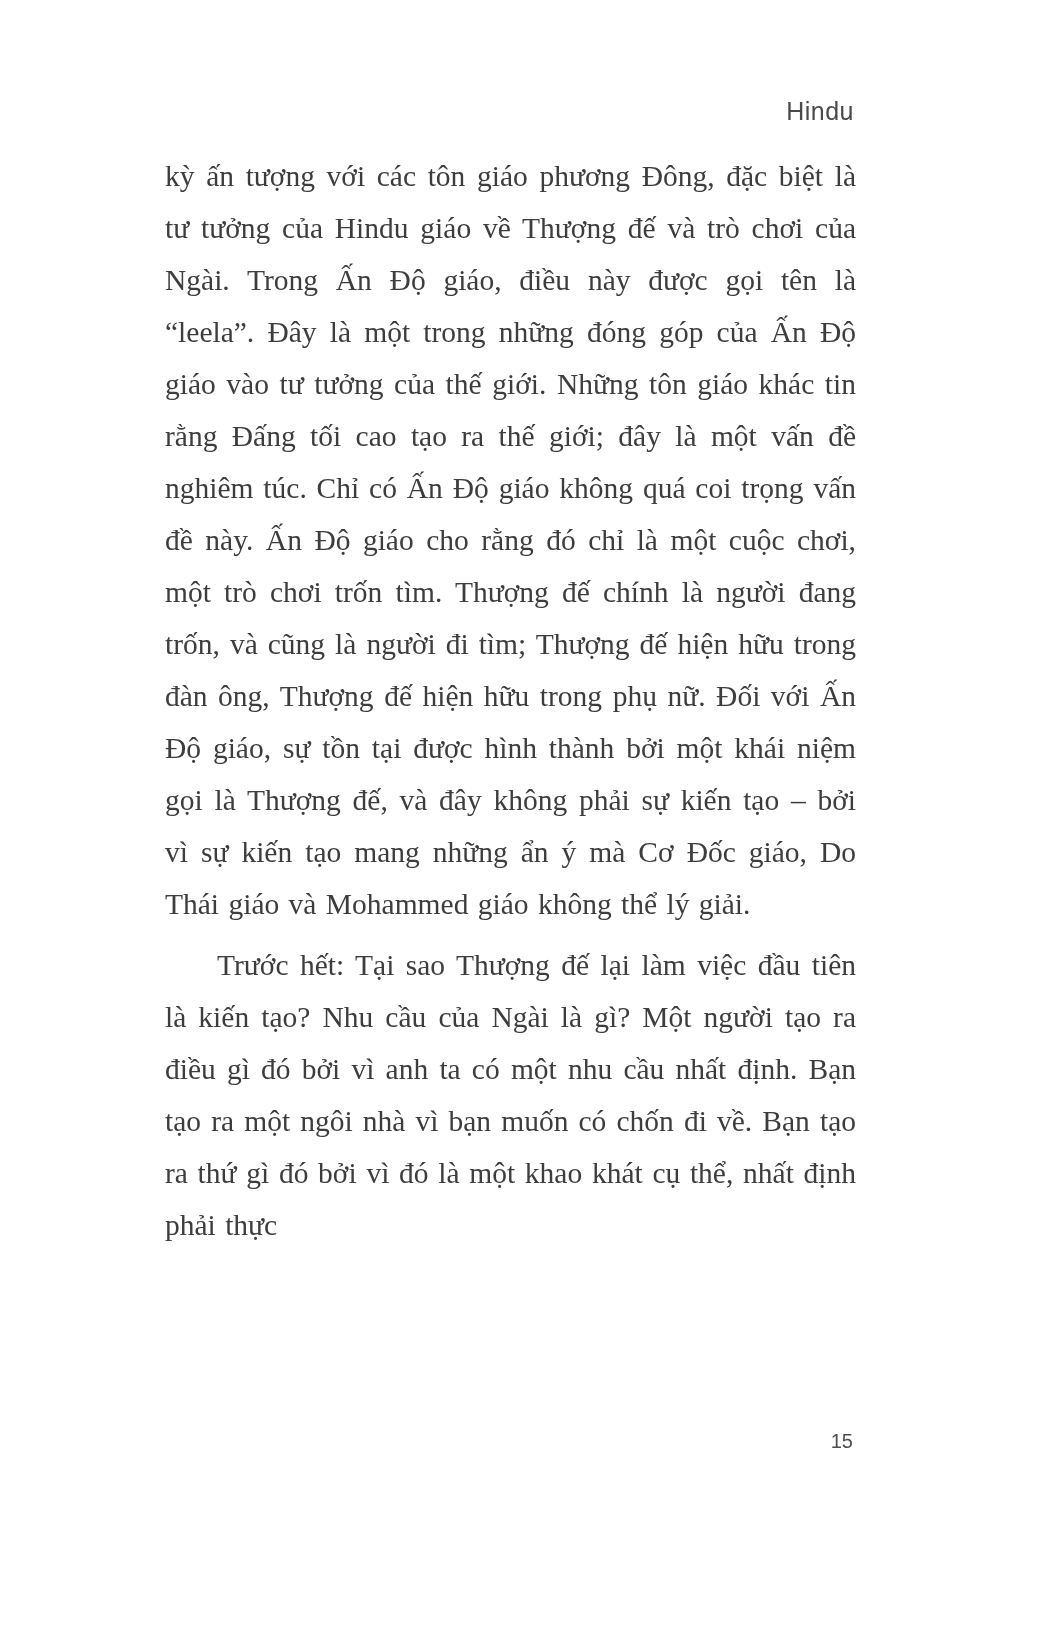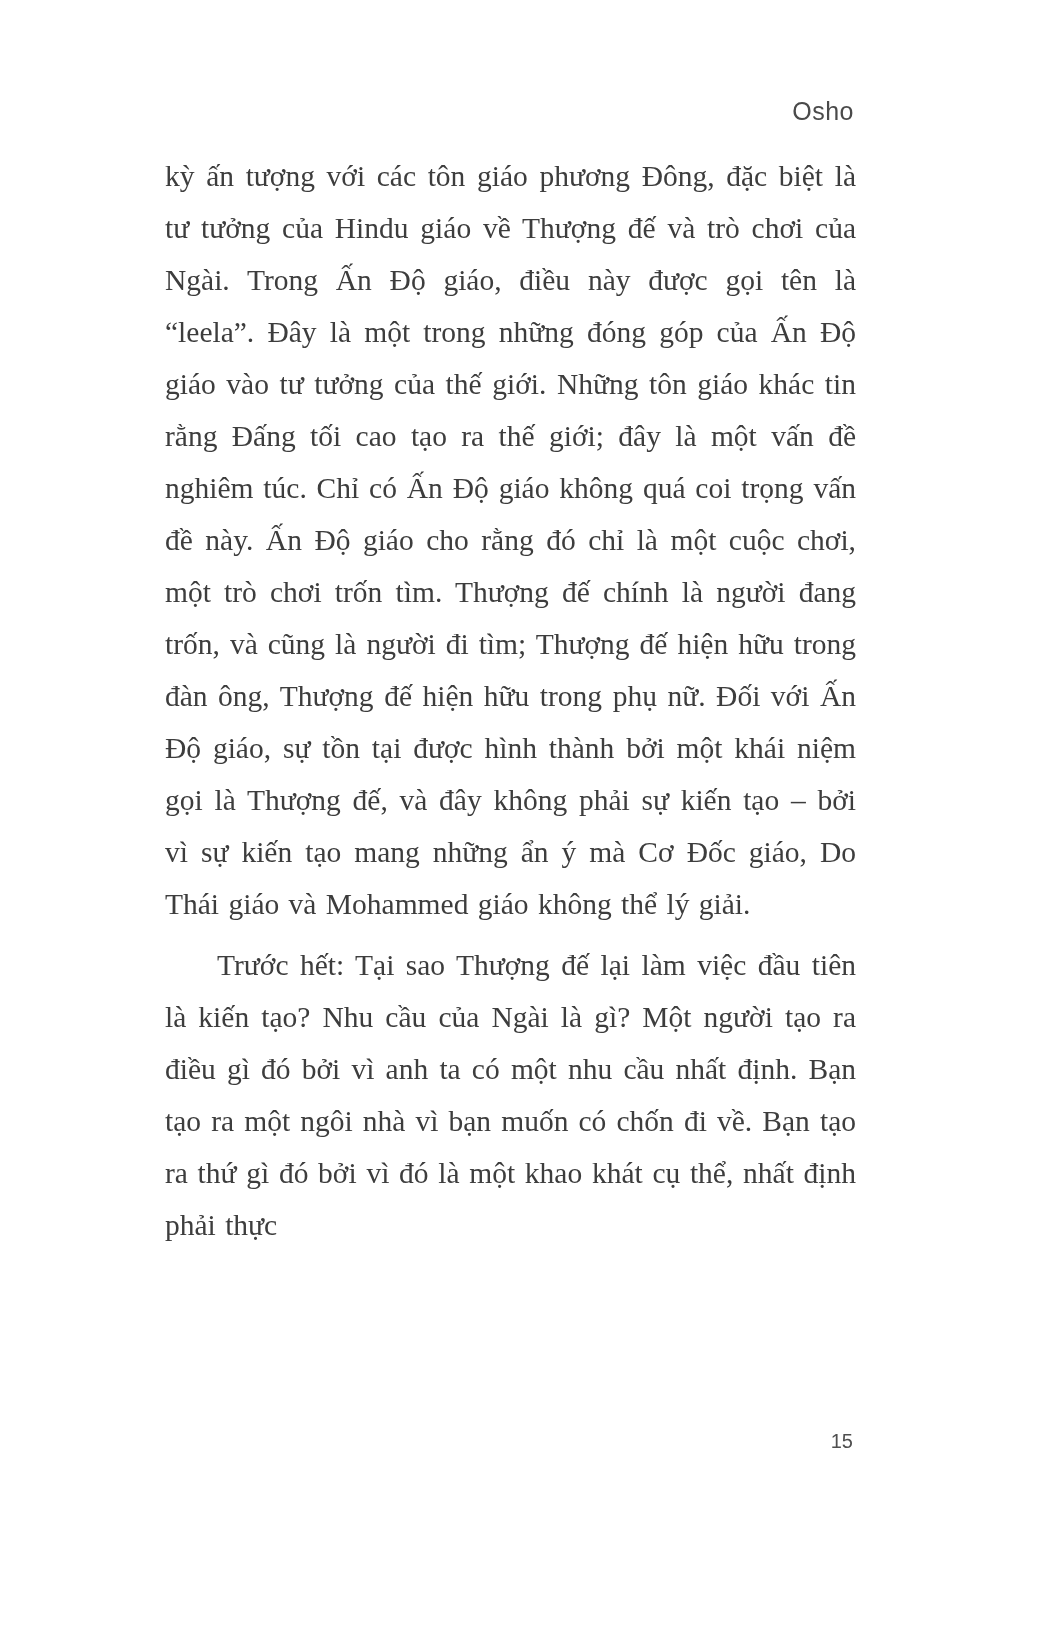--- a/index.html
+++ b/index.html
@@ -47,20 +47,20 @@
     top: 1430px;
     right: 187px;
     font-family: "Liberation Sans", sans-serif;
     font-size: 20px;
     color: #4f4f4f;
   }
 </style>
 </head>
 <body>
 
-<div class="running-header">Osho</div>
+<div class="running-header">Hindu</div>
 
 <div class="content">
   <p class="para-continued">kỳ ấn tượng với các tôn giáo phương Đông, đặc biệt là tư tưởng của Hindu giáo về Thượng đế và trò chơi của Ngài. Trong Ấn Độ giáo, điều này được gọi tên là “leela”. Đây là một trong những đóng góp của Ấn Độ giáo vào tư tưởng của thế giới. Những tôn giáo khác tin rằng Đấng tối cao tạo ra thế giới; đây là một vấn đề nghiêm túc. Chỉ có Ấn Độ giáo không quá coi trọng vấn đề này. Ấn Độ giáo cho rằng đó chỉ là một cuộc chơi, một trò chơi trốn tìm. Thượng đế chính là người đang trốn, và cũng là người đi tìm; Thượng đế hiện hữu trong đàn ông, Thượng đế hiện hữu trong phụ nữ. Đối với Ấn Độ giáo, sự tồn tại được hình thành bởi một khái niệm gọi là Thượng đế, và đây không phải sự kiến tạo – bởi vì sự kiến tạo mang những ẩn ý mà Cơ Đốc giáo, Do Thái giáo và Mohammed giáo không thể lý giải.</p>
   <p class="para-indent">Trước hết: Tại sao Thượng đế lại làm việc đầu tiên là kiến tạo? Nhu cầu của Ngài là gì? Một người tạo ra điều gì đó bởi vì anh ta có một nhu cầu nhất định. Bạn tạo ra một ngôi nhà vì bạn muốn có chốn đi về. Bạn tạo ra thứ gì đó bởi vì đó là một khao khát cụ thể, nhất định phải thực</p>
 </div>
 
 <div class="page-number">15</div>
 
 </body></html>

